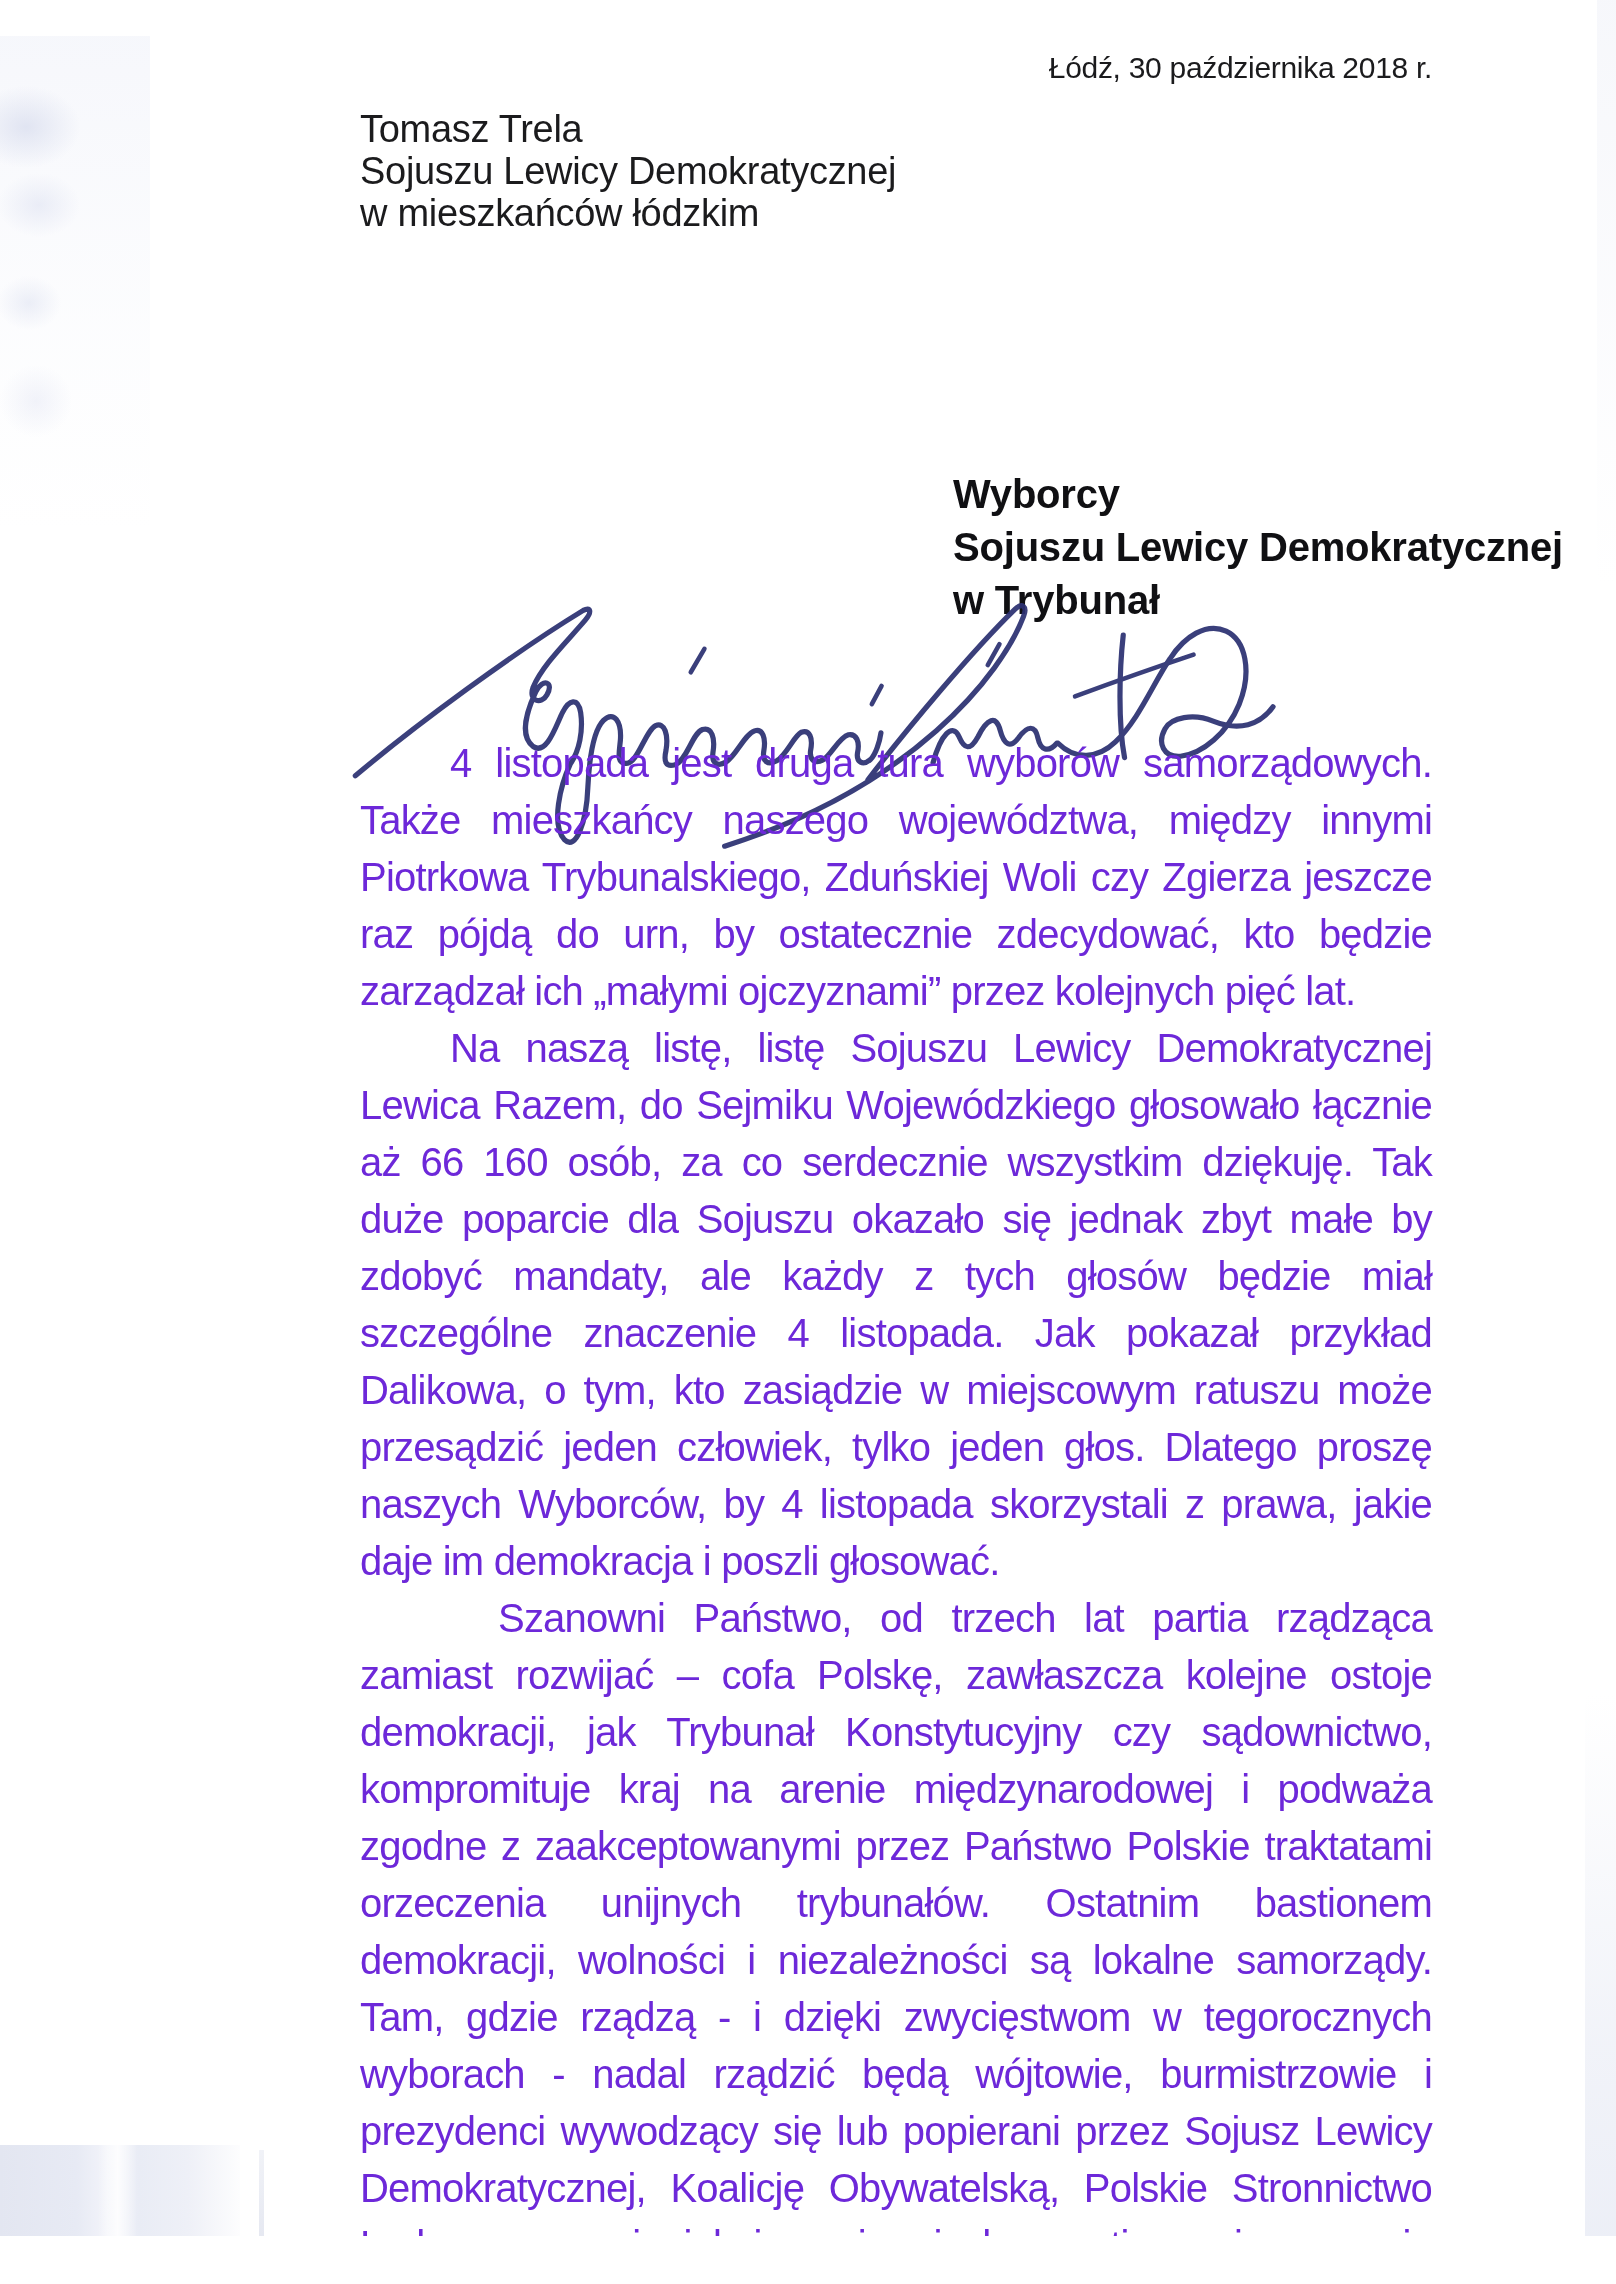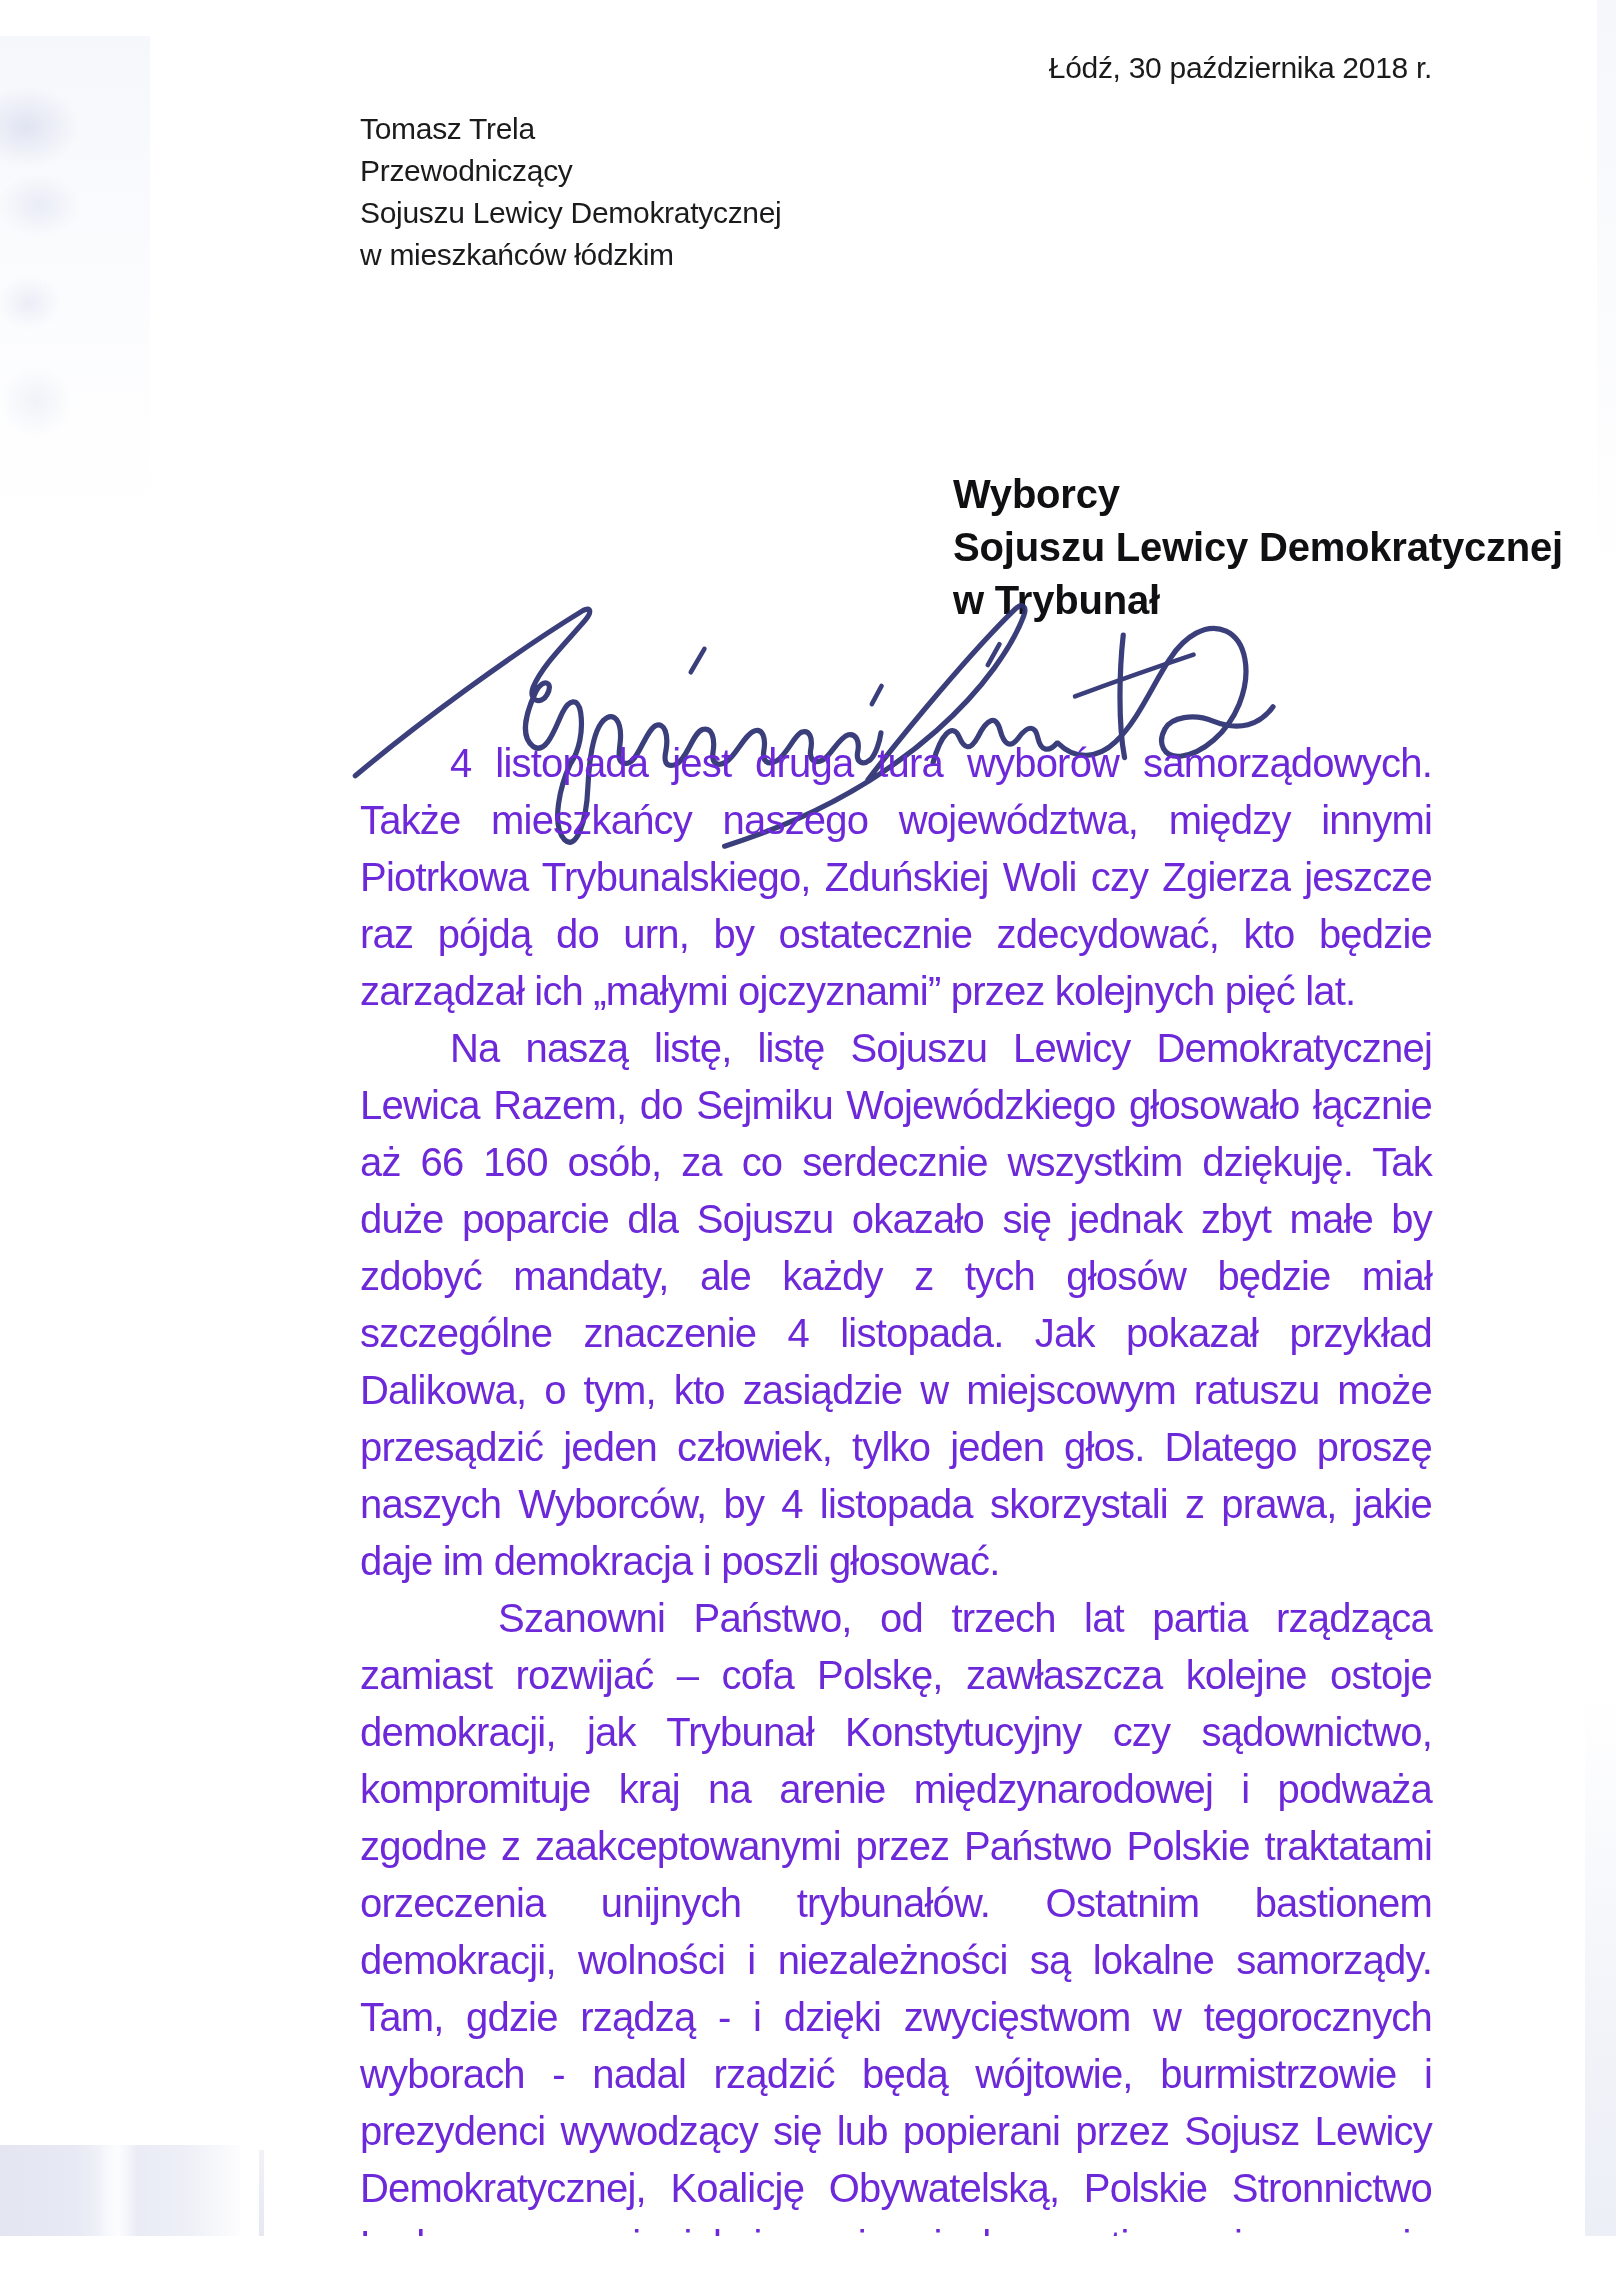--- a/index.html
+++ b/index.html
@@ -52,21 +52,21 @@
     background: linear-gradient(90deg, rgba(205,140,150,.65), rgba(215,170,178,.35) 70%, rgba(215,170,178,0));
   }
 
   
   .date-line {
     position: absolute; top: 51px; right: 184px;
     font-size: 30px; letter-spacing: -0.3px; white-space: nowrap;
   }
   .sender-block {
     position: absolute; left: 360px; top: 108px;
-    font-size: 30px; line-height: 42px; letter-spacing: -0.3px;
+    font-size: 38px; line-height: 42px; letter-spacing: -0.3px;
   }
   .recipient-block {
     position: absolute; left: 953px; top: 468px;
     font-size: 40px; line-height: 53px; letter-spacing: -0.2px;
     font-weight: bold; color: #101013;
   }
   .letter-body {
     position: absolute; left: 360px; top: 735px; width: 1072px;
     font-size: 40px; line-height: 57px; letter-spacing: -0.8px;
     text-align: justify; color: #6d28d9;
@@ -97,21 +97,20 @@
   <div class="artifact streak-bottomleft"></div>
   <div class="artifact line-bottomleft"></div>
   <div class="artifact strip-right"></div>
   <div class="artifact strip-right-top"></div>
   <div class="artifact sliver-red"></div>
 
   <div class="date-line">Łódź, 30 października 2018 r.</div>
 
   <div class="sender-block">
     <div>Tomasz Trela</div>
-    <div>Przewodniczący</div>
     <div>Sojuszu Lewicy Demokratycznej</div>
     <div>w mieszkańców łódzkim</div>
   </div>
 
   <div class="recipient-block">
     <div>Wyborcy</div>
     <div>Sojuszu Lewicy Demokratycznej</div>
     <div>w Trybunał</div>
   </div>
 

